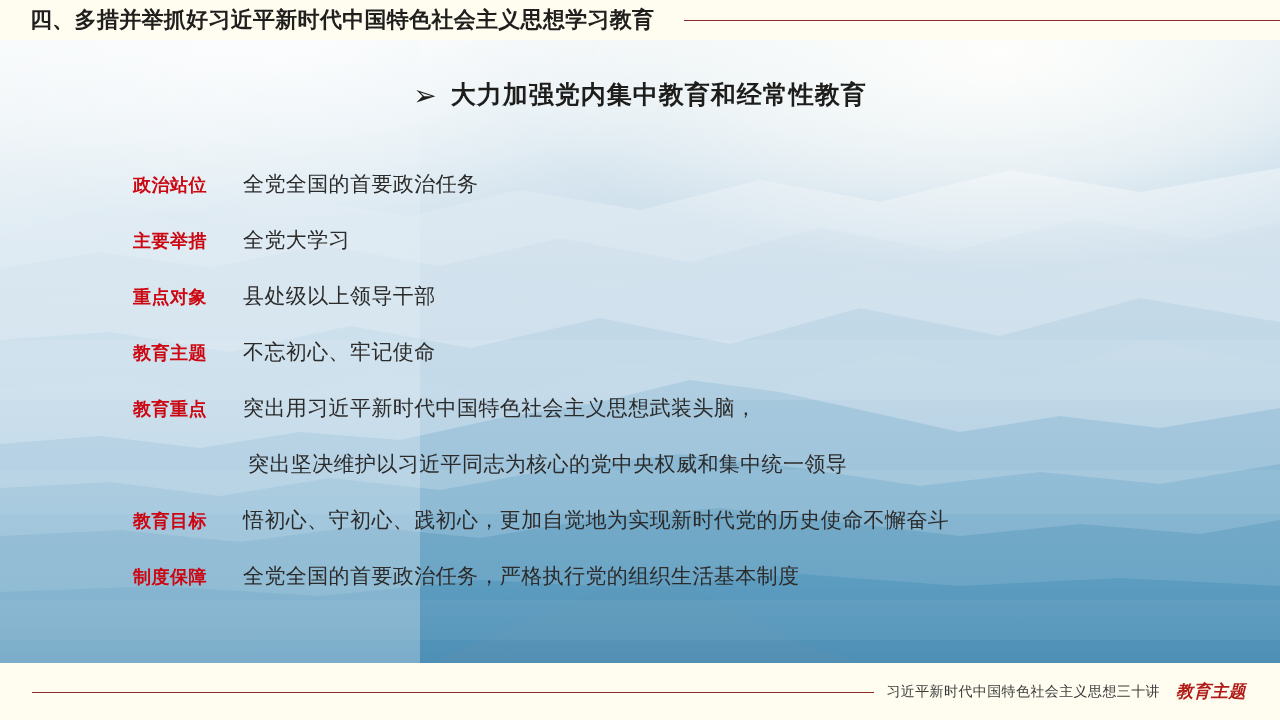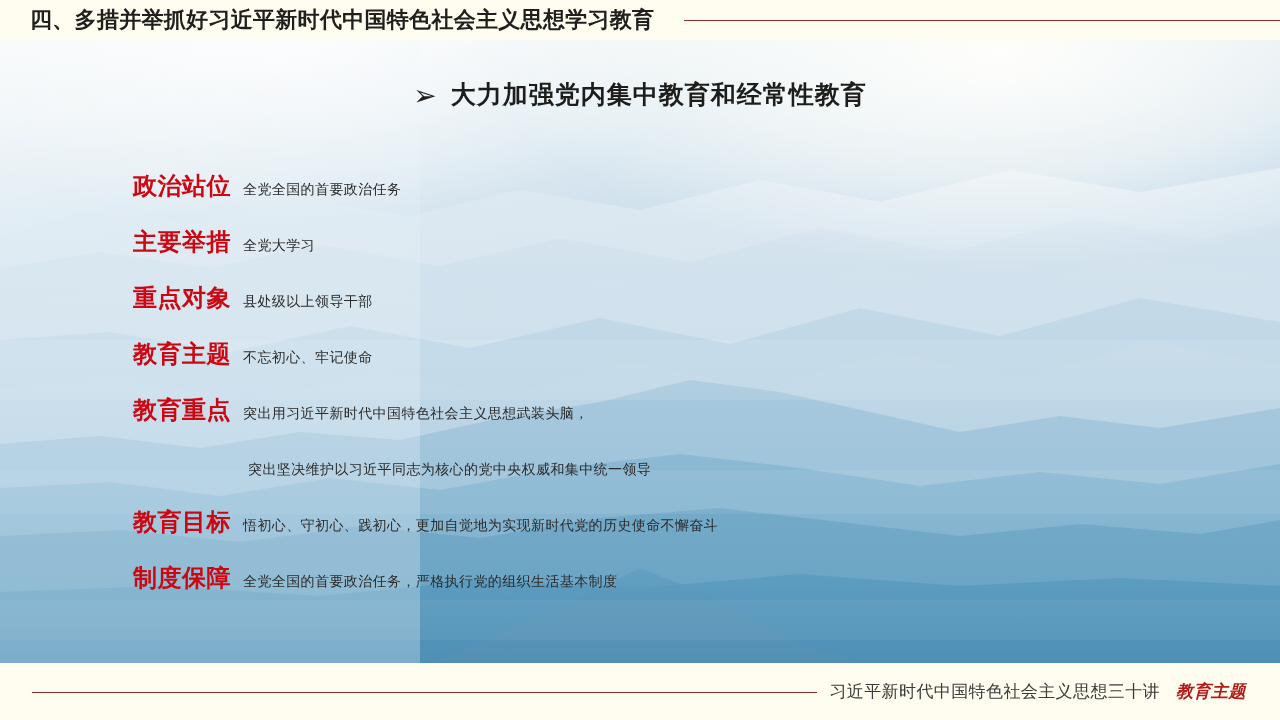--- a/index.html
+++ b/index.html
@@ -118,28 +118,28 @@
   }
   .row {
     display: flex;
     align-items: baseline;
     height: 56px;
     padding-left: 133px;
   }
   .row-label {
     width: 105px;
     min-width: 105px;
-    font-size: 24px;
+    font-size: 18px;
     font-weight: bold;
     color: #cc0712;
     letter-spacing: 0.5px;
     white-space: nowrap;
   }
   .row-text {
-    font-size: 14px;
+    font-size: 21px;
     color: #2b2b2b;
     letter-spacing: 0.4px;
     white-space: nowrap;
     padding-left: 5px;
   }
   .row.continuation .row-label {
     visibility: hidden;
   }
   .row.continuation .row-text {
     padding-left: 10px;
@@ -160,21 +160,21 @@
   #footer-rule {
     flex: 1;
     height: 0;
     border-top: 1.3px solid #8e2a28;
     margin-left: 32px;
     margin-right: 12px;
     position: relative;
     top: 1px;
   }
   #footer-series {
-    font-size: 17px;
+    font-size: 14px;
     color: #3a3a38;
     white-space: nowrap;
     letter-spacing: 0.4px;
   }
   #footer-lecture {
     margin-left: 16px;
     margin-right: 34px;
     font-size: 17px;
     font-weight: bold;
     font-family: "DejaVu Serif", "Liberation Serif", serif;

